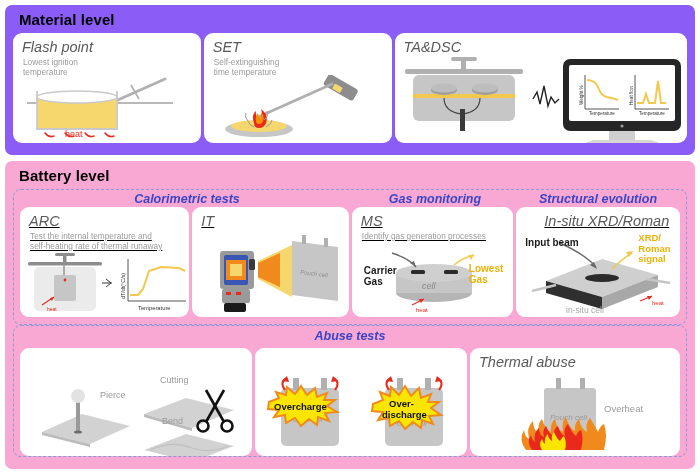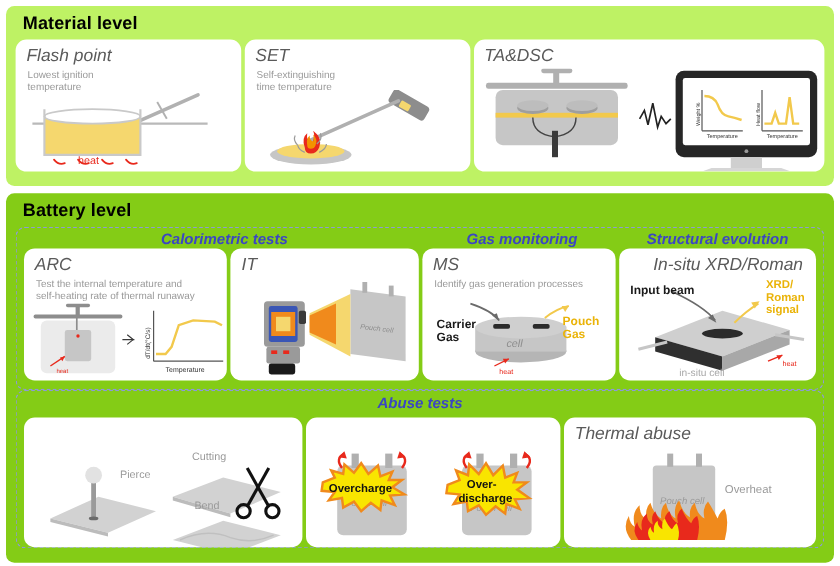--- a/index.html
+++ b/index.html
@@ -3,22 +3,22 @@
 <meta charset="utf-8">
 <style>
   html,body{margin:0;padding:0;background:#fff;}
   body{width:700px;height:472px;overflow:hidden;
        font-family:"Liberation Sans","DejaVu Sans",sans-serif;}
   .page{position:relative;width:700px;height:472px;box-sizing:border-box;
         padding:5px 5px 0 5px;}
 
   
   .level{box-sizing:border-box;border-radius:7px;position:relative;}
-  .level-material{background:#bef264;padding:4px 8px 8px 8px;height:150px;}
-  .level-battery{background:#84cc16;padding:4px 8px 6px 8px;height:308px;margin-top:6px;}
+  .level-material{background:#8b5cf6;padding:4px 8px 8px 8px;height:150px;}
+  .level-battery{background:#f9a8d4;padding:4px 8px 6px 8px;height:308px;margin-top:6px;}
   .level-title{font-size:15px;font-weight:bold;color:#000;letter-spacing:.1px;
                margin:2px 0 4px 6px;line-height:18px;}
 
   .row{display:flex;gap:3px;}
 
   
   .card{background:#fff;border-radius:9px;position:relative;box-sizing:border-box;
         overflow:hidden;}
   .card-title{font-style:italic;font-size:14.5px;color:#5a5a5a;margin:6px 0 0 9px;
               line-height:16px;}
@@ -139,21 +139,21 @@
   <div class="level level-battery">
     <div class="level-title">Battery level</div>
 
     <div class="group" style="height:136px;">
       <div class="group-titles">
         <div style="width:338px;">Calorimetric tests</div>
         <div style="width:164px;">Gas monitoring</div>
         <div style="width:166px;">Structural evolution</div>
       </div>
 
-      <div class="row" style="height:94px;">
+      <div class="row" style="height:94px;text-decoration:underline;">
 
         <div class="card" style="width:172px;height:110px;">
           <div class="card-title">ARC</div>
           <div class="card-sub" style="white-space:pre-line">Test the internal temperature and
 self-heating rate of thermal runaway</div>
           <svg width="172" height="64" style="position:absolute;left:0;top:46px;">
             <rect x="14" y="14" width="62" height="44" rx="5" fill="#ebebeb"></rect>
             <rect x="8" y="9" width="74" height="3.5" rx="1.5" fill="#8d8d8d"></rect>
             <rect x="43" y="1" width="3.5" height="9" fill="#8d8d8d"></rect>
             <rect x="35" y="0" width="20" height="3" rx="1.5" fill="#8d8d8d"></rect>
@@ -216,21 +216,21 @@
             <path d="M102 16 q10 -8 20 -10" fill="none" stroke="#f2c94c" stroke-width="1.6"></path>
             <polygon points="122,6 116,6 119,11" fill="#f2c94c"></polygon>
             <path d="M60 56 L72 50" stroke="#e8291c" stroke-width="1.1"></path>
             <polygon points="72,50 67,50 69,54" fill="#e8291c"></polygon>
             <text x="64" y="63" font-size="6" fill="#e8291c" font-family="Liberation Sans, sans-serif">heat</text>
           </svg>
           <div class="lbl" style="left:12px;top:58px;color:#1a1a1a;font-size:10px;white-space:pre-line;
                       line-height:11px;font-weight:bold;">Carrier
 Gas</div>
           <div class="lbl" style="left:117px;top:56px;color:#eab308;font-size:10px;white-space:pre-line;
-                      line-height:11px;font-weight:bold;">Pouch
+                      line-height:11px;font-weight:bold;">Lowest
 Gas</div>
         </div>
 
         <div class="card" style="width:166px;height:110px;padding-left:19px;">
           <div class="card-title">In-situ XRD/Roman</div>
           <svg width="166" height="82" style="position:absolute;left:0;top:28px;">
             <polygon points="30,46 86,24 142,40 86,62" fill="#cfcfcf"></polygon>
             <polygon points="30,46 30,58 86,74 86,62" fill="#2f2f2f"></polygon>
             <polygon points="86,62 86,74 142,52 142,40" fill="#a8a8a8"></polygon>
             <ellipse cx="86" cy="43" rx="17" ry="4" fill="#2b2b2b"></ellipse>

